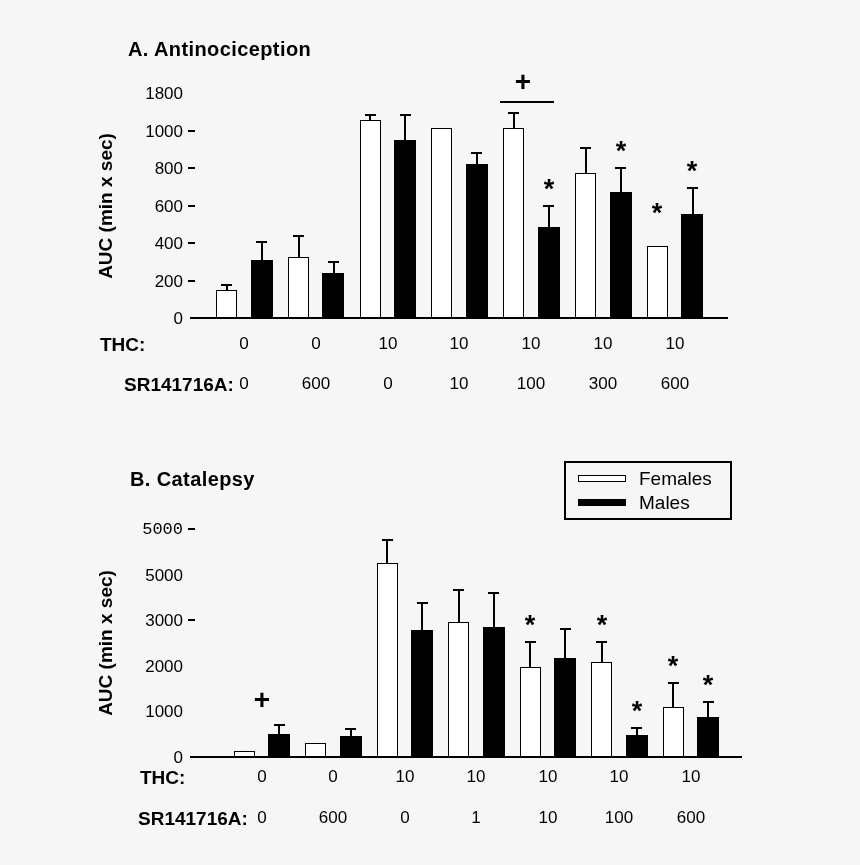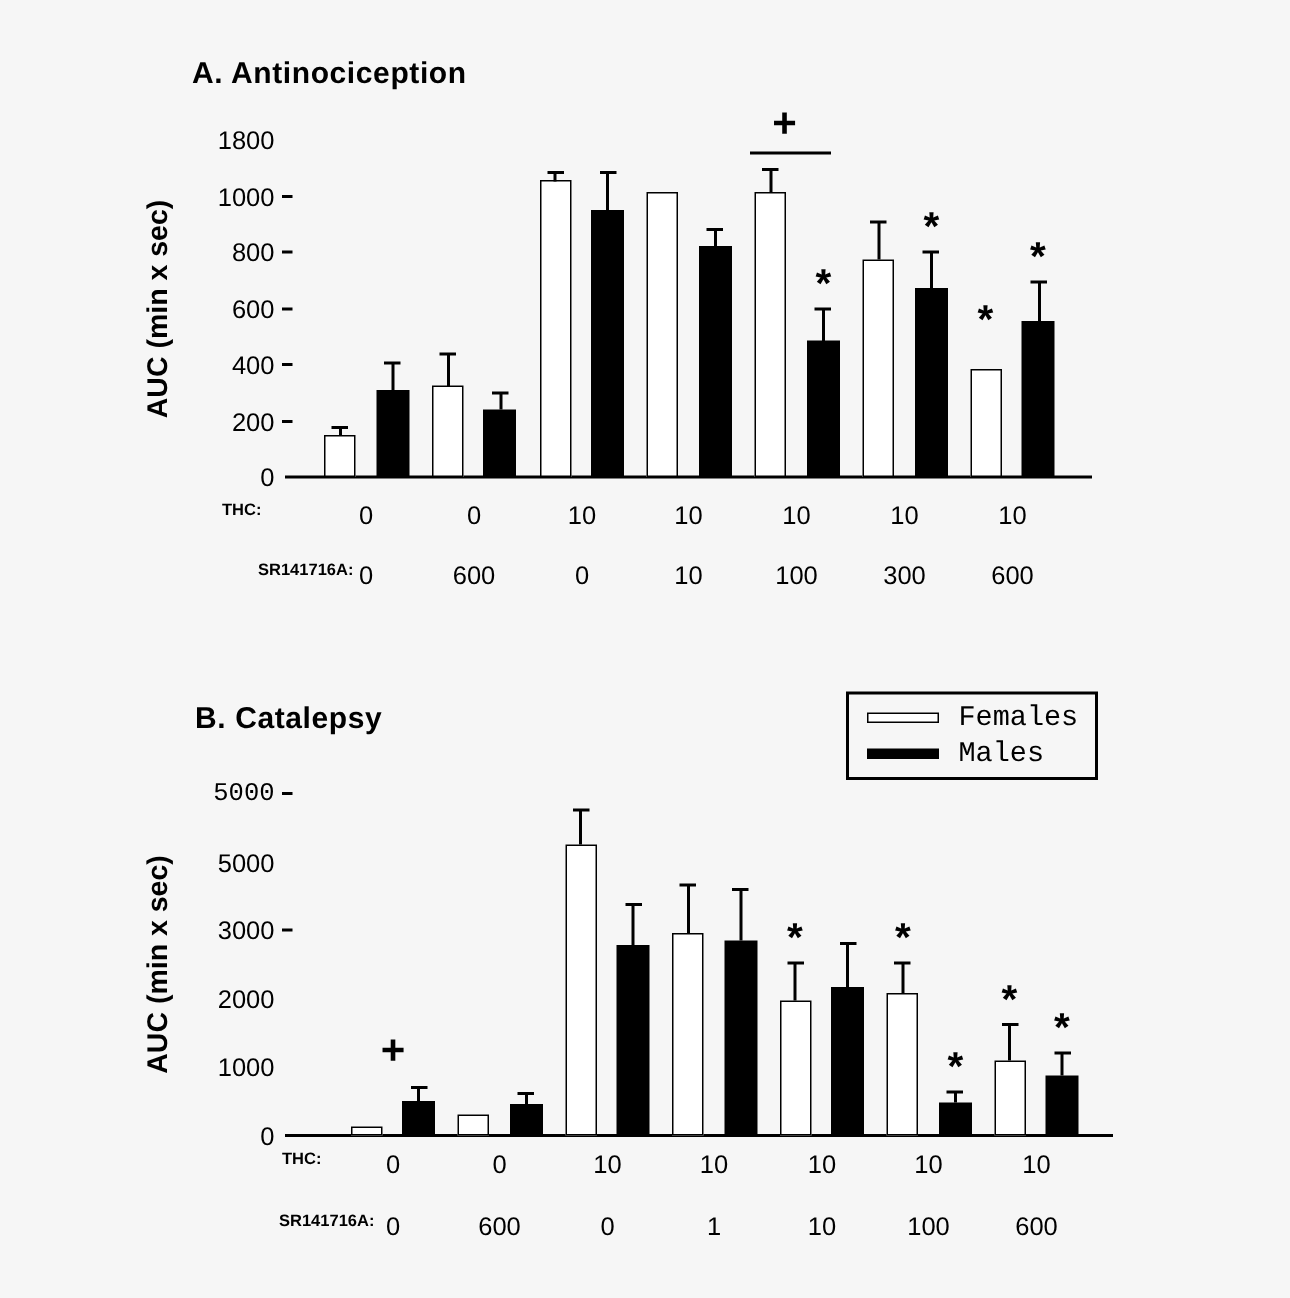--- a/index.html
+++ b/index.html
@@ -10,21 +10,21 @@
   }
   .abs{position:absolute;}
   .panel-title{
     position:absolute;font-size:20px;font-weight:bold;letter-spacing:.4px;white-space:nowrap;
   }
   .y-axis-title{
     position:absolute;font-size:19px;font-weight:bold;white-space:nowrap;
     transform:translate(-50%,-50%) rotate(-90deg);
   }
   .row-label{
-    position:absolute;font-size:11px;font-weight:bold;white-space:nowrap;margin-left:48px;
+    position:absolute;font-size:19px;font-weight:bold;white-space:nowrap;
   }
   .tick-num{
     position:absolute;font-size:17px;text-align:right;width:74px;white-space:nowrap;
   }
   .tick-dash{position:absolute;background:#000;width:7px;height:2px;}
   .axis-line{position:absolute;background:#000;height:2px;}
   .bar-f{position:absolute;background:#fff;border:1.5px solid #000;box-sizing:border-box;}
   .bar-m{position:absolute;background:#000;}
   .whisker{position:absolute;background:#000;width:1.5px;}
   .whisker-cap{position:absolute;background:#000;height:2px;width:11px;}
@@ -36,21 +36,21 @@
     text-align:center;
   }
   .sig-plus{
     position:absolute;font-size:28px;font-weight:bold;line-height:28px;width:40px;
     text-align:center;
   }
   .bracket-line{position:absolute;background:#000;height:2px;}
   .legend{
     position:absolute;left:564px;top:461px;width:168px;height:59px;
     border:2px solid #000;box-sizing:border-box;
-    display:flex;flex-direction:column;justify-content:center;gap:5px;padding-left:12px;font-family:Liberation Mono, monospace;
+    display:flex;flex-direction:column;justify-content:center;gap:5px;padding-left:12px;
   }
   .legend-row{display:flex;align-items:center;gap:13px;}
   .legend-label{font-size:19px;line-height:19px;}
   .swatch-open{width:48px;height:7px;background:#fff;border:1.5px solid #000;box-sizing:border-box;}
   .swatch-filled{width:48px;height:7px;background:#000;}
 </style>
 </head>
 <body>
 
 <div class="abs" id="figure" style="left:0;top:0;width:860px;height:865px;">

